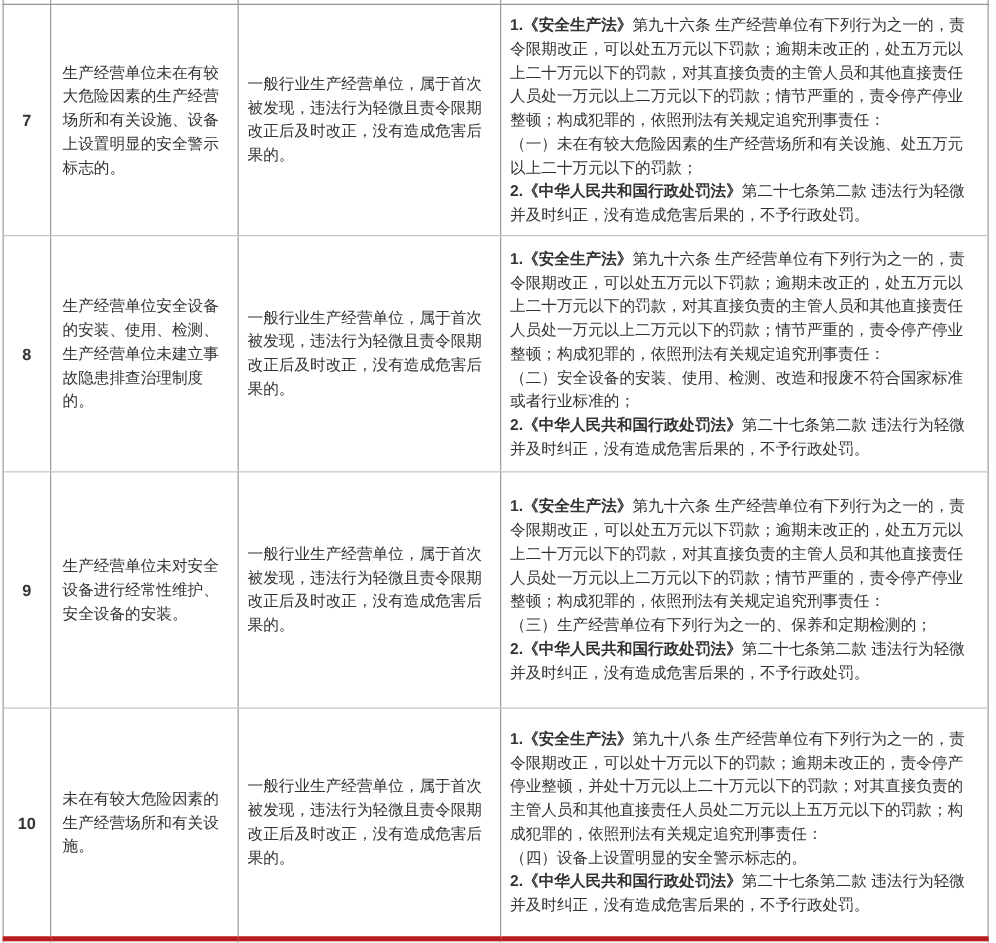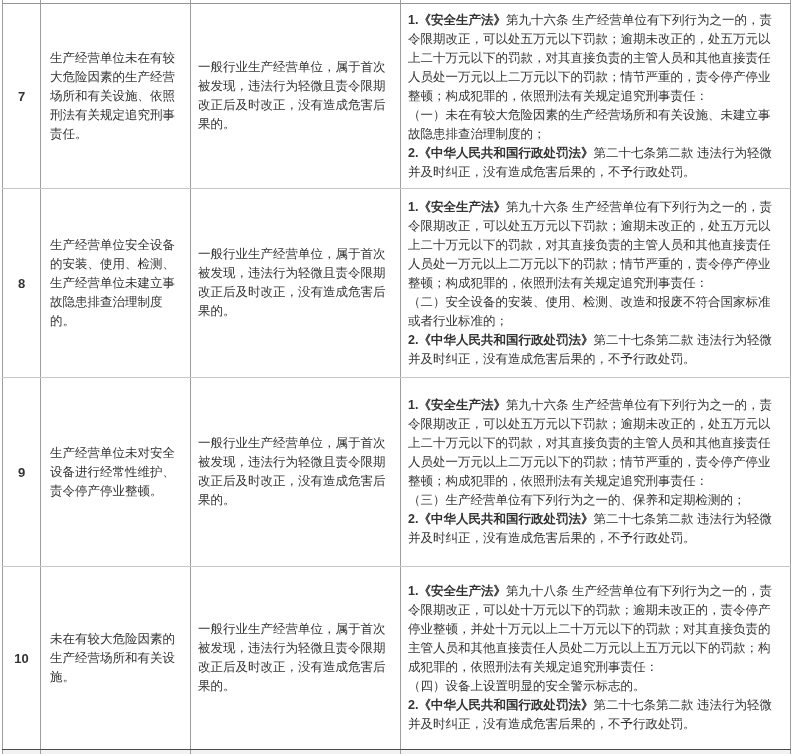--- a/index.html
+++ b/index.html
@@ -30,21 +30,21 @@
   tr.filler-top td {
     height: 3px;
     border-bottom: 1px solid #949494;
   }
   tr.filler-bottom td {
     height: 4px;
     background: #f2f2f2;
     border-bottom: none;
   }
   tr.last-data td {
-    border-bottom: 1px solid #b91c1c;
+    border-bottom: 4px solid #b91c1c;
   }
   td.c-num {
     text-align: center;
     font-size: 13px;
     font-weight: bold;
     color: #333333;
   }
   .cell-text {
     font-size: 12.5px;
     line-height: 19px;
@@ -78,29 +78,29 @@
       <tr class="filler-top">
     <td></td>
     <td></td>
     <td></td>
     <td></td>
   </tr>
 
   <tr class="h184">
     <td class="c-num">7</td>
     <td class="c-violation">
-      <div class="cell-text">生产经营单位未在有较大危险因素的生产经营场所和有关设施、依照刑法有关规定追究刑事责任。</div>
+      <div class="cell-text">生产经营单位未在有较大危险因素的生产经营场所和有关设施、设备上设置明显的安全警示标志的。</div>
     </td>
     <td class="c-circ">
       <div class="cell-text">一般行业生产经营单位，属于首次被发现，违法行为轻微且责令限期改正后及时改正，没有造成危害后果的。</div>
     </td>
     <td class="c-basis">
       <div class="basis-wrap">
         <div class="seg"><span class="lead">1.《安全生产法》</span><span>第九十六条 生产经营单位有下列行为之一的，责令限期改正，可以处五万元以下罚款；逾期未改正的，处五万元以上二十万元以下的罚款，对其直接负责的主管人员和其他直接责任人员处一万元以上二万元以下的罚款；情节严重的，责令停产停业整顿；构成犯罪的，依照刑法有关规定追究刑事责任：</span></div>
-        <div class="seg"><span class="lead"></span><span>（一）未在有较大危险因素的生产经营场所和有关设施、未建立事故隐患排查治理制度的；</span></div>
+        <div class="seg"><span class="lead"></span><span>（一）未在有较大危险因素的生产经营场所和有关设施、处五万元以上二十万元以下的罚款；</span></div>
         <div class="seg"><span class="lead">2.《中华人民共和国行政处罚法》</span><span>第二十七条第二款 违法行为轻微并及时纠正，没有造成危害后果的，不予行政处罚。</span></div>
       </div>
     </td>
   </tr>
 
   <tr class="h188">
     <td class="c-num">8</td>
     <td class="c-violation">
       <div class="cell-text">生产经营单位安全设备的安装、使用、检测、生产经营单位未建立事故隐患排查治理制度的。</div>
     </td>
@@ -112,21 +112,21 @@
         <div class="seg"><span class="lead">1.《安全生产法》</span><span>第九十六条 生产经营单位有下列行为之一的，责令限期改正，可以处五万元以下罚款；逾期未改正的，处五万元以上二十万元以下的罚款，对其直接负责的主管人员和其他直接责任人员处一万元以上二万元以下的罚款；情节严重的，责令停产停业整顿；构成犯罪的，依照刑法有关规定追究刑事责任：</span></div>
         <div class="seg"><span class="lead"></span><span>（二）安全设备的安装、使用、检测、改造和报废不符合国家标准或者行业标准的；</span></div>
         <div class="seg"><span class="lead">2.《中华人民共和国行政处罚法》</span><span>第二十七条第二款 违法行为轻微并及时纠正，没有造成危害后果的，不予行政处罚。</span></div>
       </div>
     </td>
   </tr>
 
   <tr class="h188">
     <td class="c-num">9</td>
     <td class="c-violation">
-      <div class="cell-text">生产经营单位未对安全设备进行经常性维护、责令停产停业整顿。</div>
+      <div class="cell-text">生产经营单位未对安全设备进行经常性维护、安全设备的安装。</div>
     </td>
     <td class="c-circ">
       <div class="cell-text">一般行业生产经营单位，属于首次被发现，违法行为轻微且责令限期改正后及时改正，没有造成危害后果的。</div>
     </td>
     <td class="c-basis">
       <div class="basis-wrap">
         <div class="seg"><span class="lead">1.《安全生产法》</span><span>第九十六条 生产经营单位有下列行为之一的，责令限期改正，可以处五万元以下罚款；逾期未改正的，处五万元以上二十万元以下的罚款，对其直接负责的主管人员和其他直接责任人员处一万元以上二万元以下的罚款；情节严重的，责令停产停业整顿；构成犯罪的，依照刑法有关规定追究刑事责任：</span></div>
         <div class="seg"><span class="lead"></span><span>（三）生产经营单位有下列行为之一的、保养和定期检测的；</span></div>
         <div class="seg"><span class="lead">2.《中华人民共和国行政处罚法》</span><span>第二十七条第二款 违法行为轻微并及时纠正，没有造成危害后果的，不予行政处罚。</span></div>
       </div>

